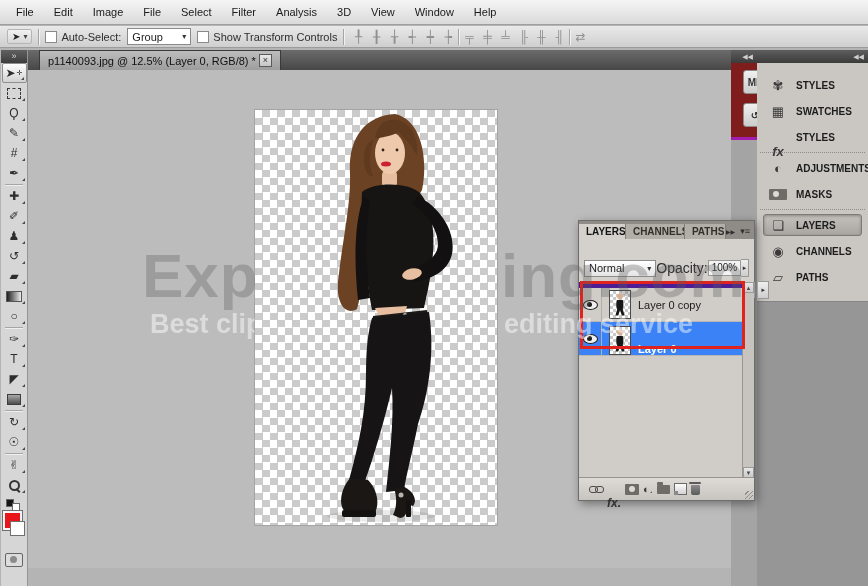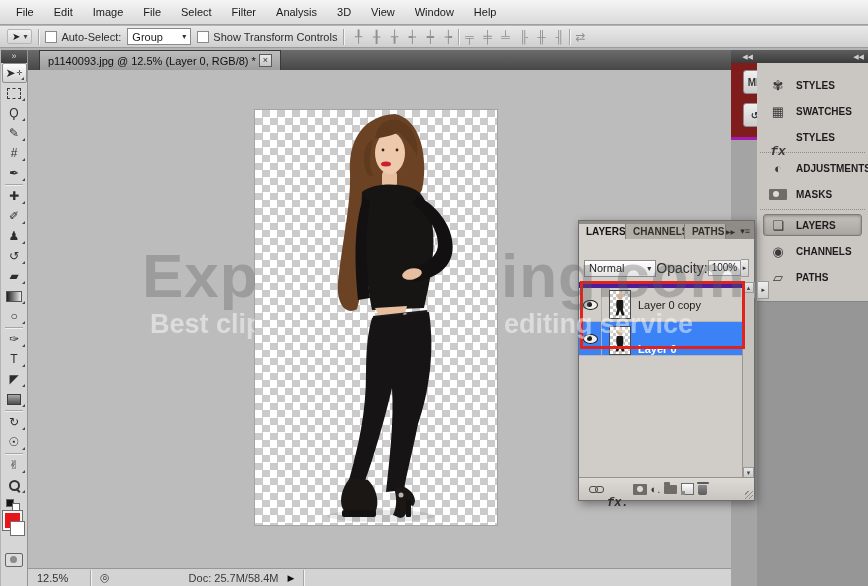--- a/index.html
+++ b/index.html
@@ -89,21 +89,21 @@
   .lp-scroll .sa.up{top:0;}
   .lp-scroll .sa.dn{bottom:0;}
   .lp-bottom{position:absolute;left:0;right:0;bottom:0;height:22px;background:linear-gradient(#dedbd6,#c8c5c0);border-top:1px solid #96938e;display:flex;align-items:center;gap:4px;padding:0 10px;color:#3c3c3c;}
   .lp-grip{position:absolute;right:1px;bottom:1px;width:8px;height:8px;background:repeating-linear-gradient(135deg,transparent 0 2px,#8d8d8d 2px 3px);}
 
   
   .icon-link{width:14px;height:8px;position:relative;display:inline-block;}
   .icon-link::before,.icon-link::after{content:"";position:absolute;top:1px;width:7px;height:5px;border:1.5px solid #4a4a4a;border-radius:3px;}
   .icon-link::before{left:0;}
   .icon-link::after{left:6px;}
-  .icon-fx{font-style:italic;font-weight:bold;font-family:Liberation Mono, monospace;font-size:12px;color:#2f2f2f;margin-top:28px;}
+  .icon-fx{font-style:italic;font-weight:bold;font-family:Liberation Sans, sans-serif;font-size:12px;color:#2f2f2f;margin-top:28px;}
   .icon-mask{width:14px;height:11px;background:#6f6b66;border-radius:1px;position:relative;display:inline-block;}
   .icon-mask::after{content:"";position:absolute;left:4px;top:2.5px;width:6px;height:6px;background:#ddd9d4;border-radius:50%;}
   .icon-folder{width:13px;height:9px;background:#6f6b66;border-radius:1px;position:relative;display:inline-block;}
   .icon-folder::before{content:"";position:absolute;top:-2.5px;left:0;width:6px;height:2.5px;background:#6f6b66;border-radius:1px 1px 0 0;}
   .icon-newlayer{width:11px;height:10px;background:linear-gradient(#fdfdfd,#d2d2d2);border:1px solid #6a6a6a;position:relative;display:inline-block;}
   .icon-newlayer::before{content:"";position:absolute;left:-1px;bottom:-1px;width:4px;height:4px;background:#8a8a8a;}
   .icon-trash{width:9px;height:10px;background:linear-gradient(#8a8a8a,#5a5a5a);border-radius:1px 1px 2px 2px;position:relative;display:inline-block;margin-top:2px;}
   .icon-trash::before{content:"";position:absolute;top:-3px;left:-1.5px;width:12px;height:2px;background:#5a5a5a;border-radius:1px;}
   .icon-lock{width:8px;height:6px;background:#3c3c3c;position:relative;display:inline-block;margin-top:4px;}
   .icon-lock::before{content:"";position:absolute;left:1px;top:-4px;width:4px;height:4px;border:1.5px solid #3c3c3c;border-bottom:none;border-radius:3px 3px 0 0;}
@@ -286,28 +286,20 @@
       <circle cx="150" cy="205" r="2" fill="#c9c9c9"></circle>
       <path d="M117,208 L174,202 C180,242 174,282 163,314 C157,344 151,366 149,380 L131,382 C135,346 139,310 137,278 C129,312 119,346 109,374 L94,370 C104,334 111,302 111,264 C111,238 113,222 117,208 Z" fill="#161414"></path>
       <path d="M95,368 C85,380 83,396 91,403 L119,404 C125,396 123,380 113,370 Z" fill="#1a1715"></path>
       <rect x="87" y="400" width="34" height="7" rx="2" fill="#141210"></rect>
       <path d="M147,376 C158,380 163,390 158,396 L152,394 C153,402 150,408 145,408 L138,405 C143,395 141,384 139,378 Z" fill="#1a1715"></path>
       <rect x="151" y="390" width="5" height="17" rx="1" fill="#141210"></rect>
       <circle cx="146" cy="385" r="2.5" fill="#b9b4ae"></circle>
     </svg>
   </div>
 
-  <div class="statusbar">
-    <span class="zoomfield">12.5%</span>
-    <div class="vsep"></div>
-    <span>◎</span>
-    <span class="docinfo">Doc: 25.7M/58.4M</span>
-    <span class="sbarrow">▶</span>
-    <div class="vsep"></div>
-  </div>
 
   <div class="layerspanel">
     <div class="lp-tabs" id="lpTabs">
         <div class="lp-tab active">LAYERS</div>
         <div class="lp-tab clip">CHANNELS</div>
         <div class="lp-tab">PATHS</div>
         <div class="lp-tabicons">
           <span style="font-size: 6px;">▶▶</span>
           <span>▾≡</span>
         </div>

